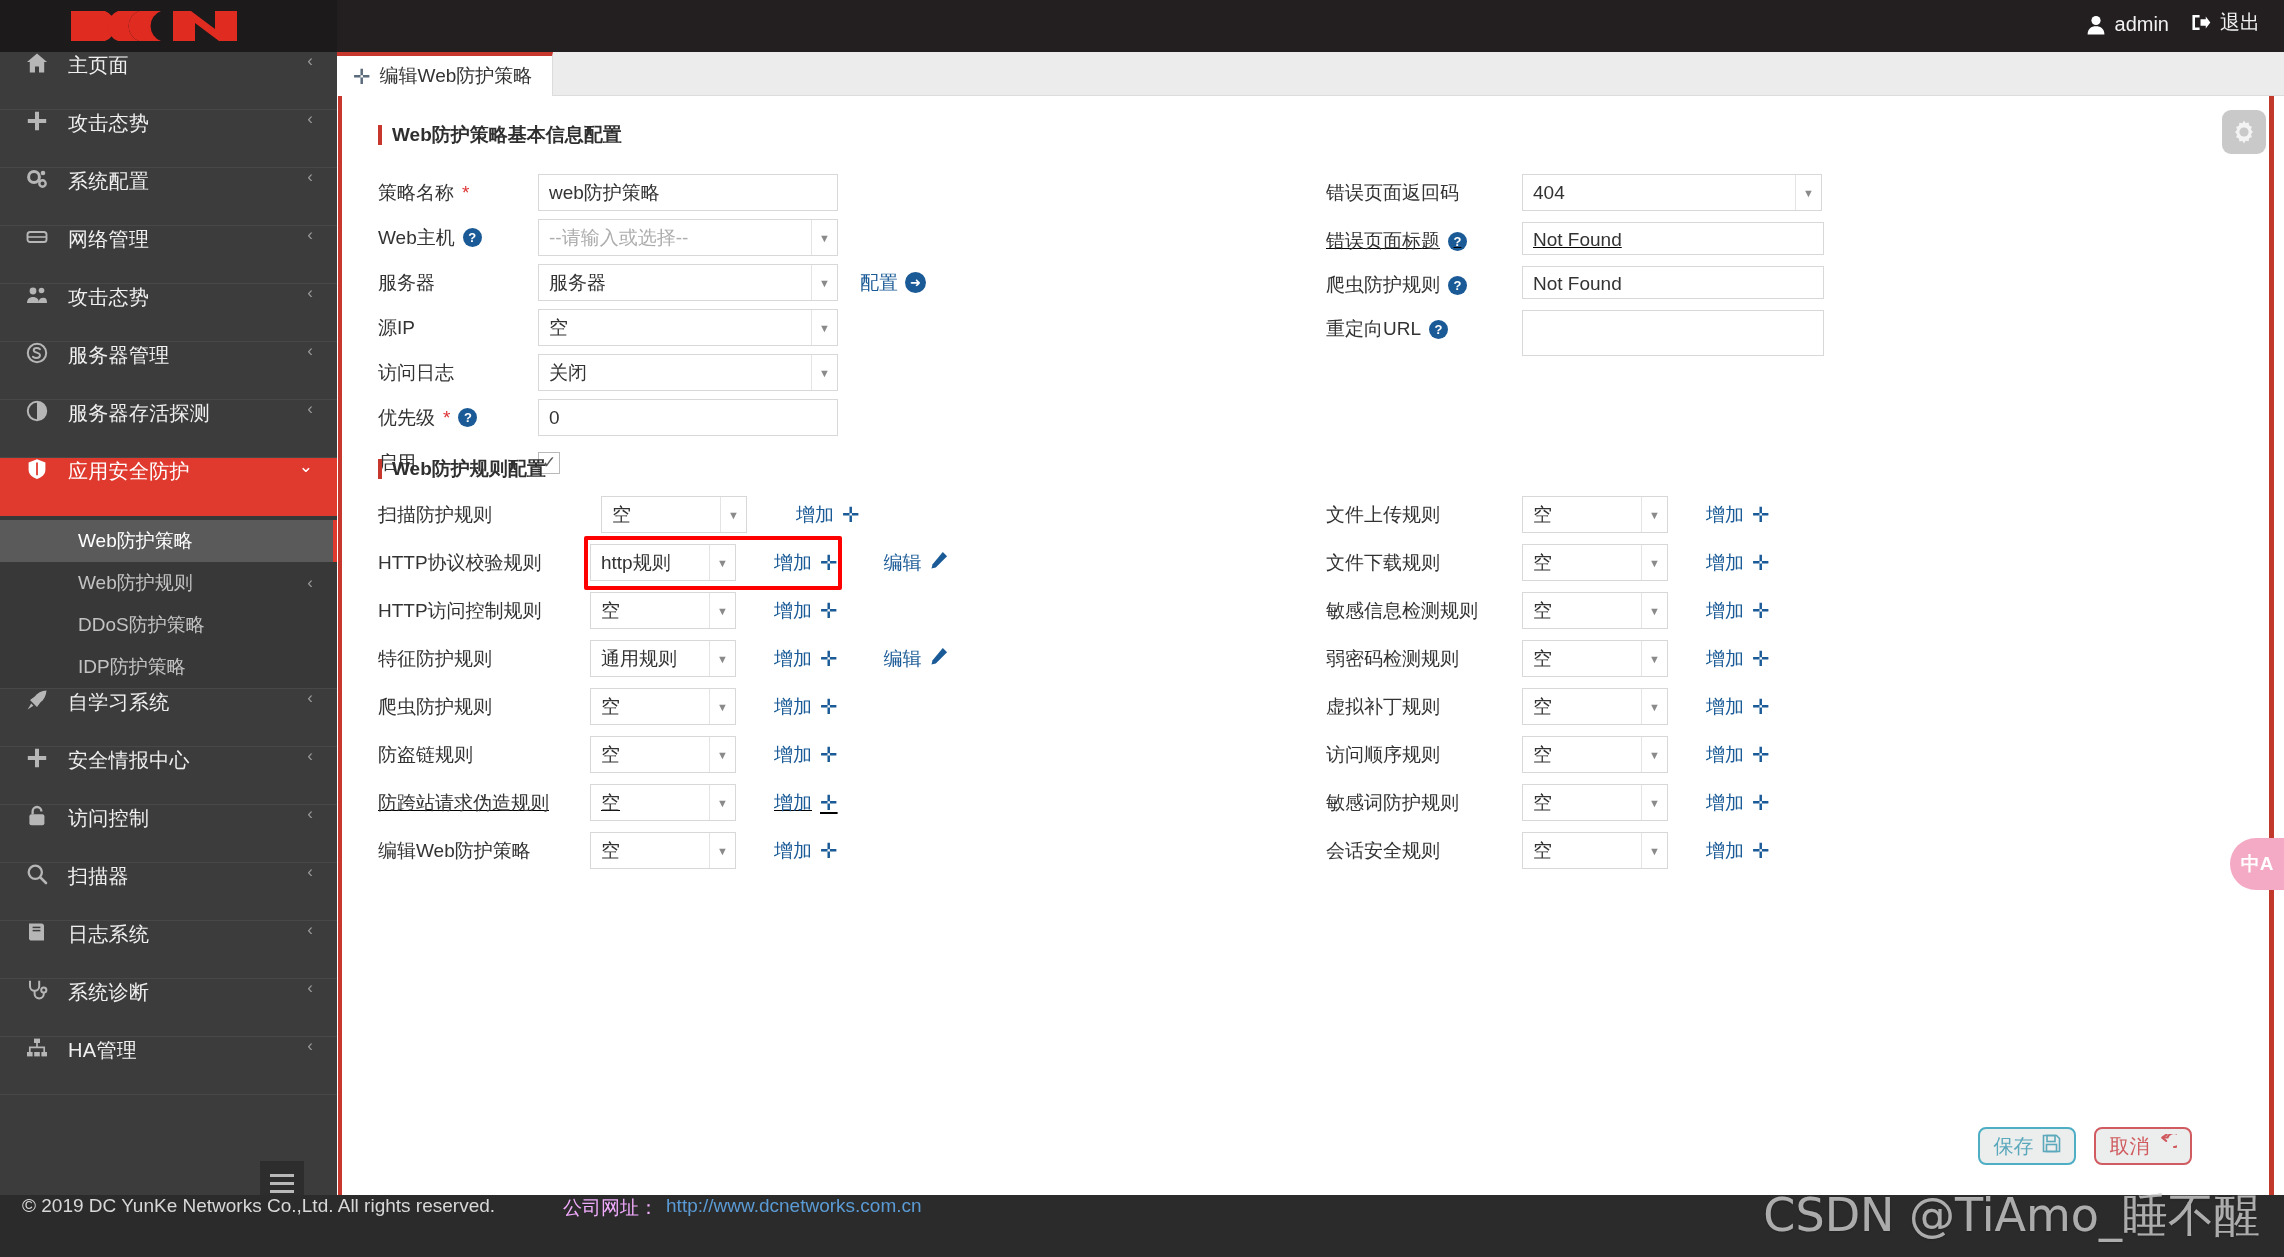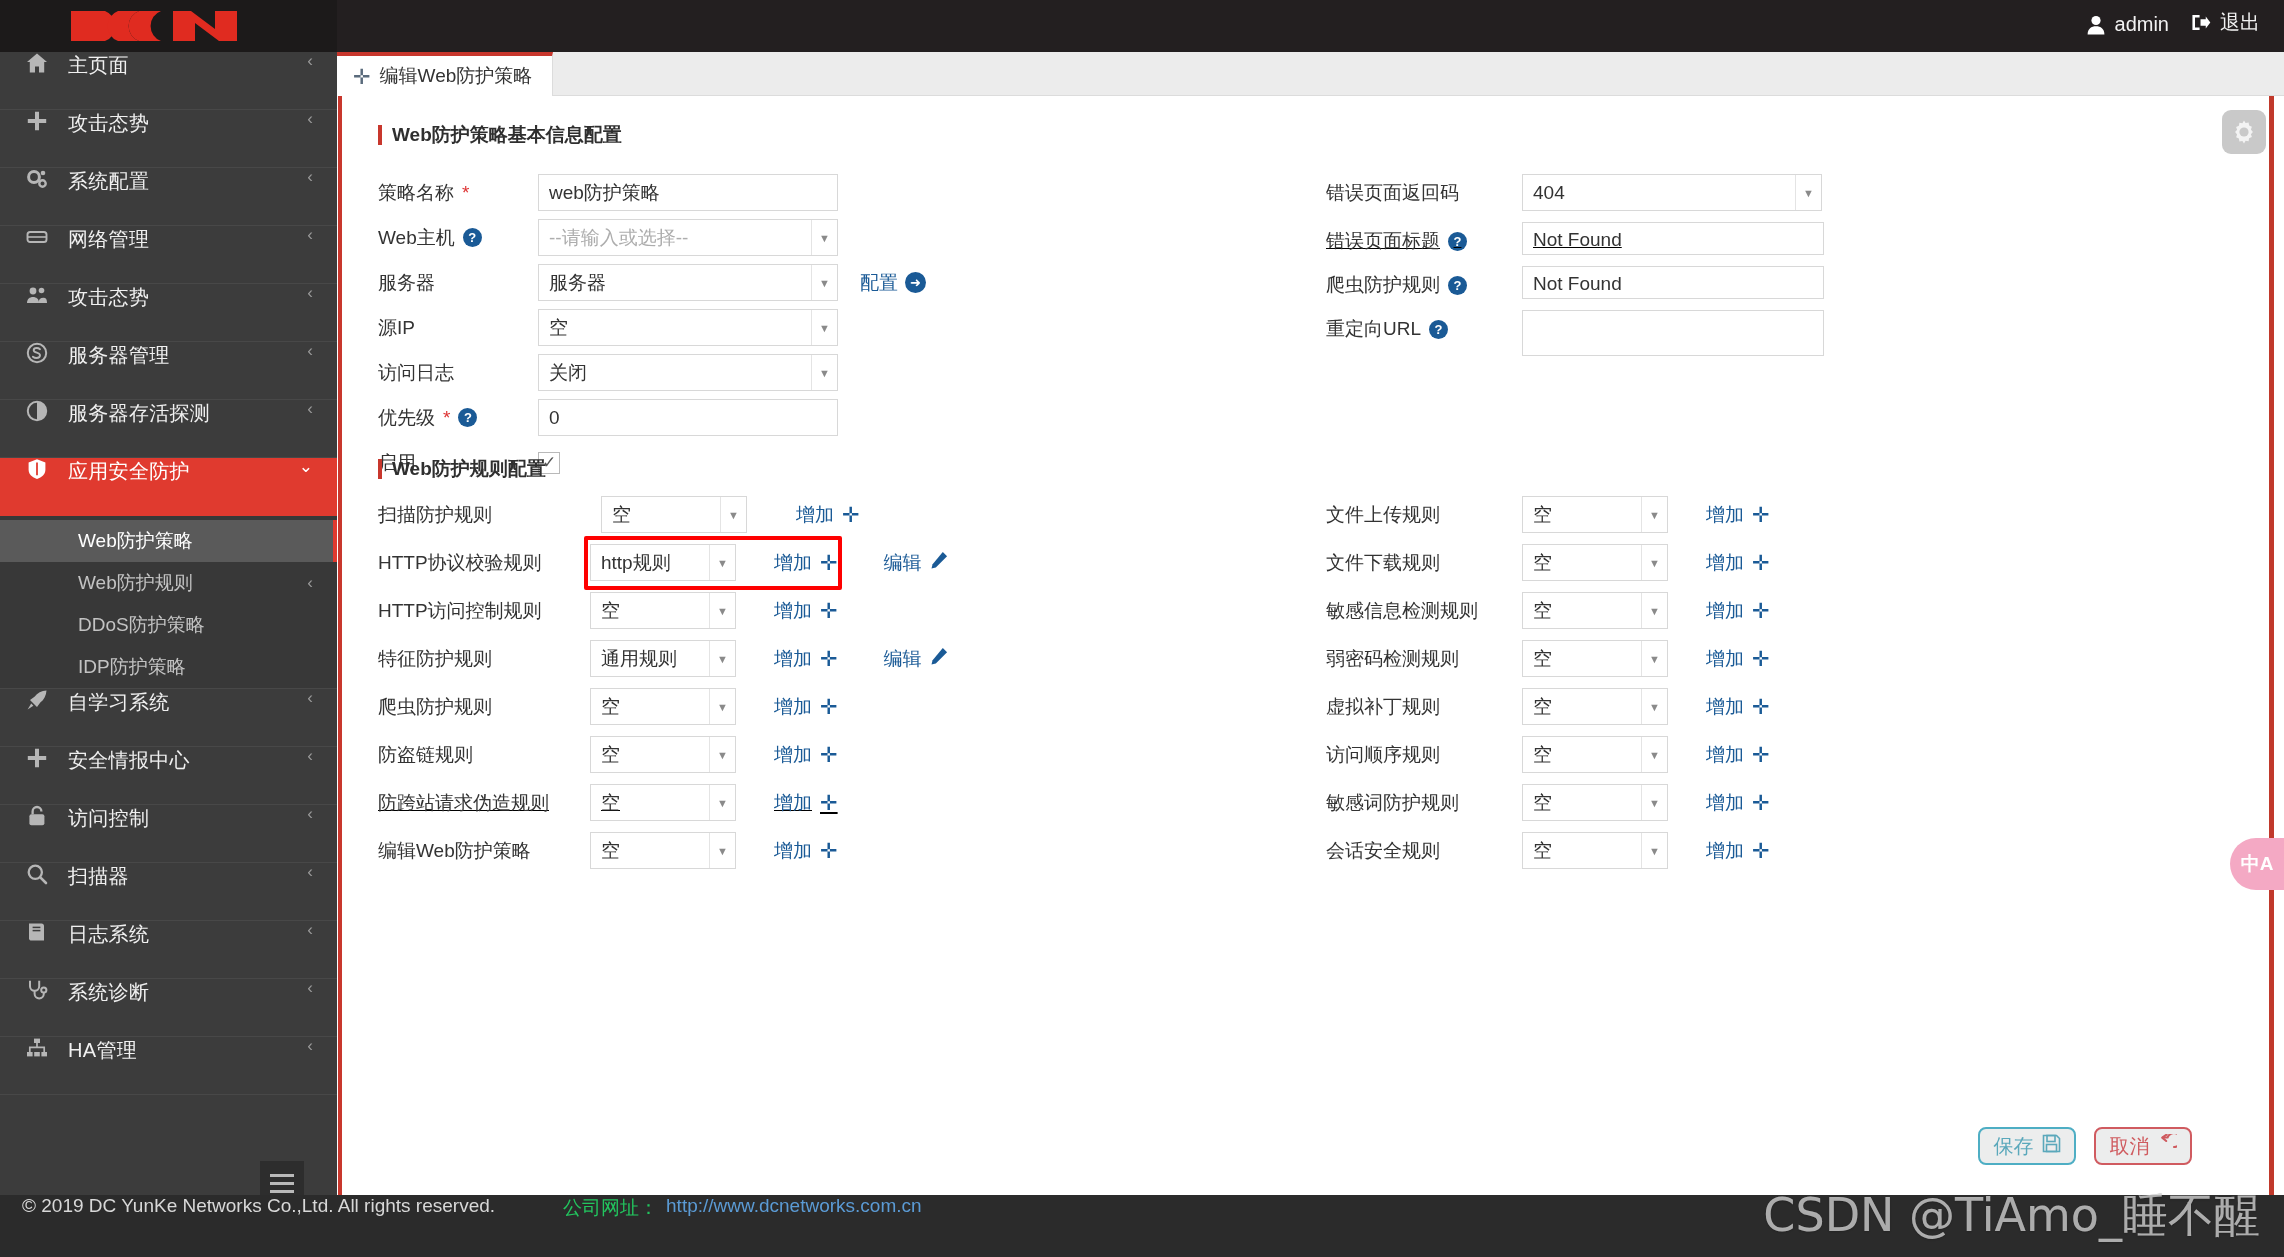--- a/index.html
+++ b/index.html
@@ -186,21 +186,21 @@
     position: absolute; right: 10px; top: 0px; width: 5px; height: 1105px;
     background: #c0392b; z-index: 24; cursor: pointer;
   }
 
   
   .footer {
     position: absolute; left: 0; bottom: 0; width: 2284px; height: 62px;
     background: #2b2b2b; display: flex; align-items: flex-start; z-index: 30;
   }
   .footer .f-copy { color: #d8d8d8; font-size: 19px; margin-left: 22px; }
-  .footer .f-site-label { color: #22c55e; font-size: 19px; margin-left: 68px; }
+  .footer .f-site-label { color: #f0abfc; font-size: 19px; margin-left: 68px; }
   .footer .f-site-url { color: #5b9bd5; font-size: 19px; margin-left: 8px; cursor: pointer; }
 
   .watermark {
     position: absolute; right: 24px; bottom: 10px; font-size: 46px;
     color: rgba(255,255,255,0.55); white-space: nowrap; z-index: 40;
     text-shadow: 0 1px 2px rgba(0,0,0,0.18); pointer-events: none;
     font-family: "DejaVu Sans", sans-serif;
   }
   .watermark-dark {
     position: absolute; right: 24px; bottom: 10px; font-size: 46px;

